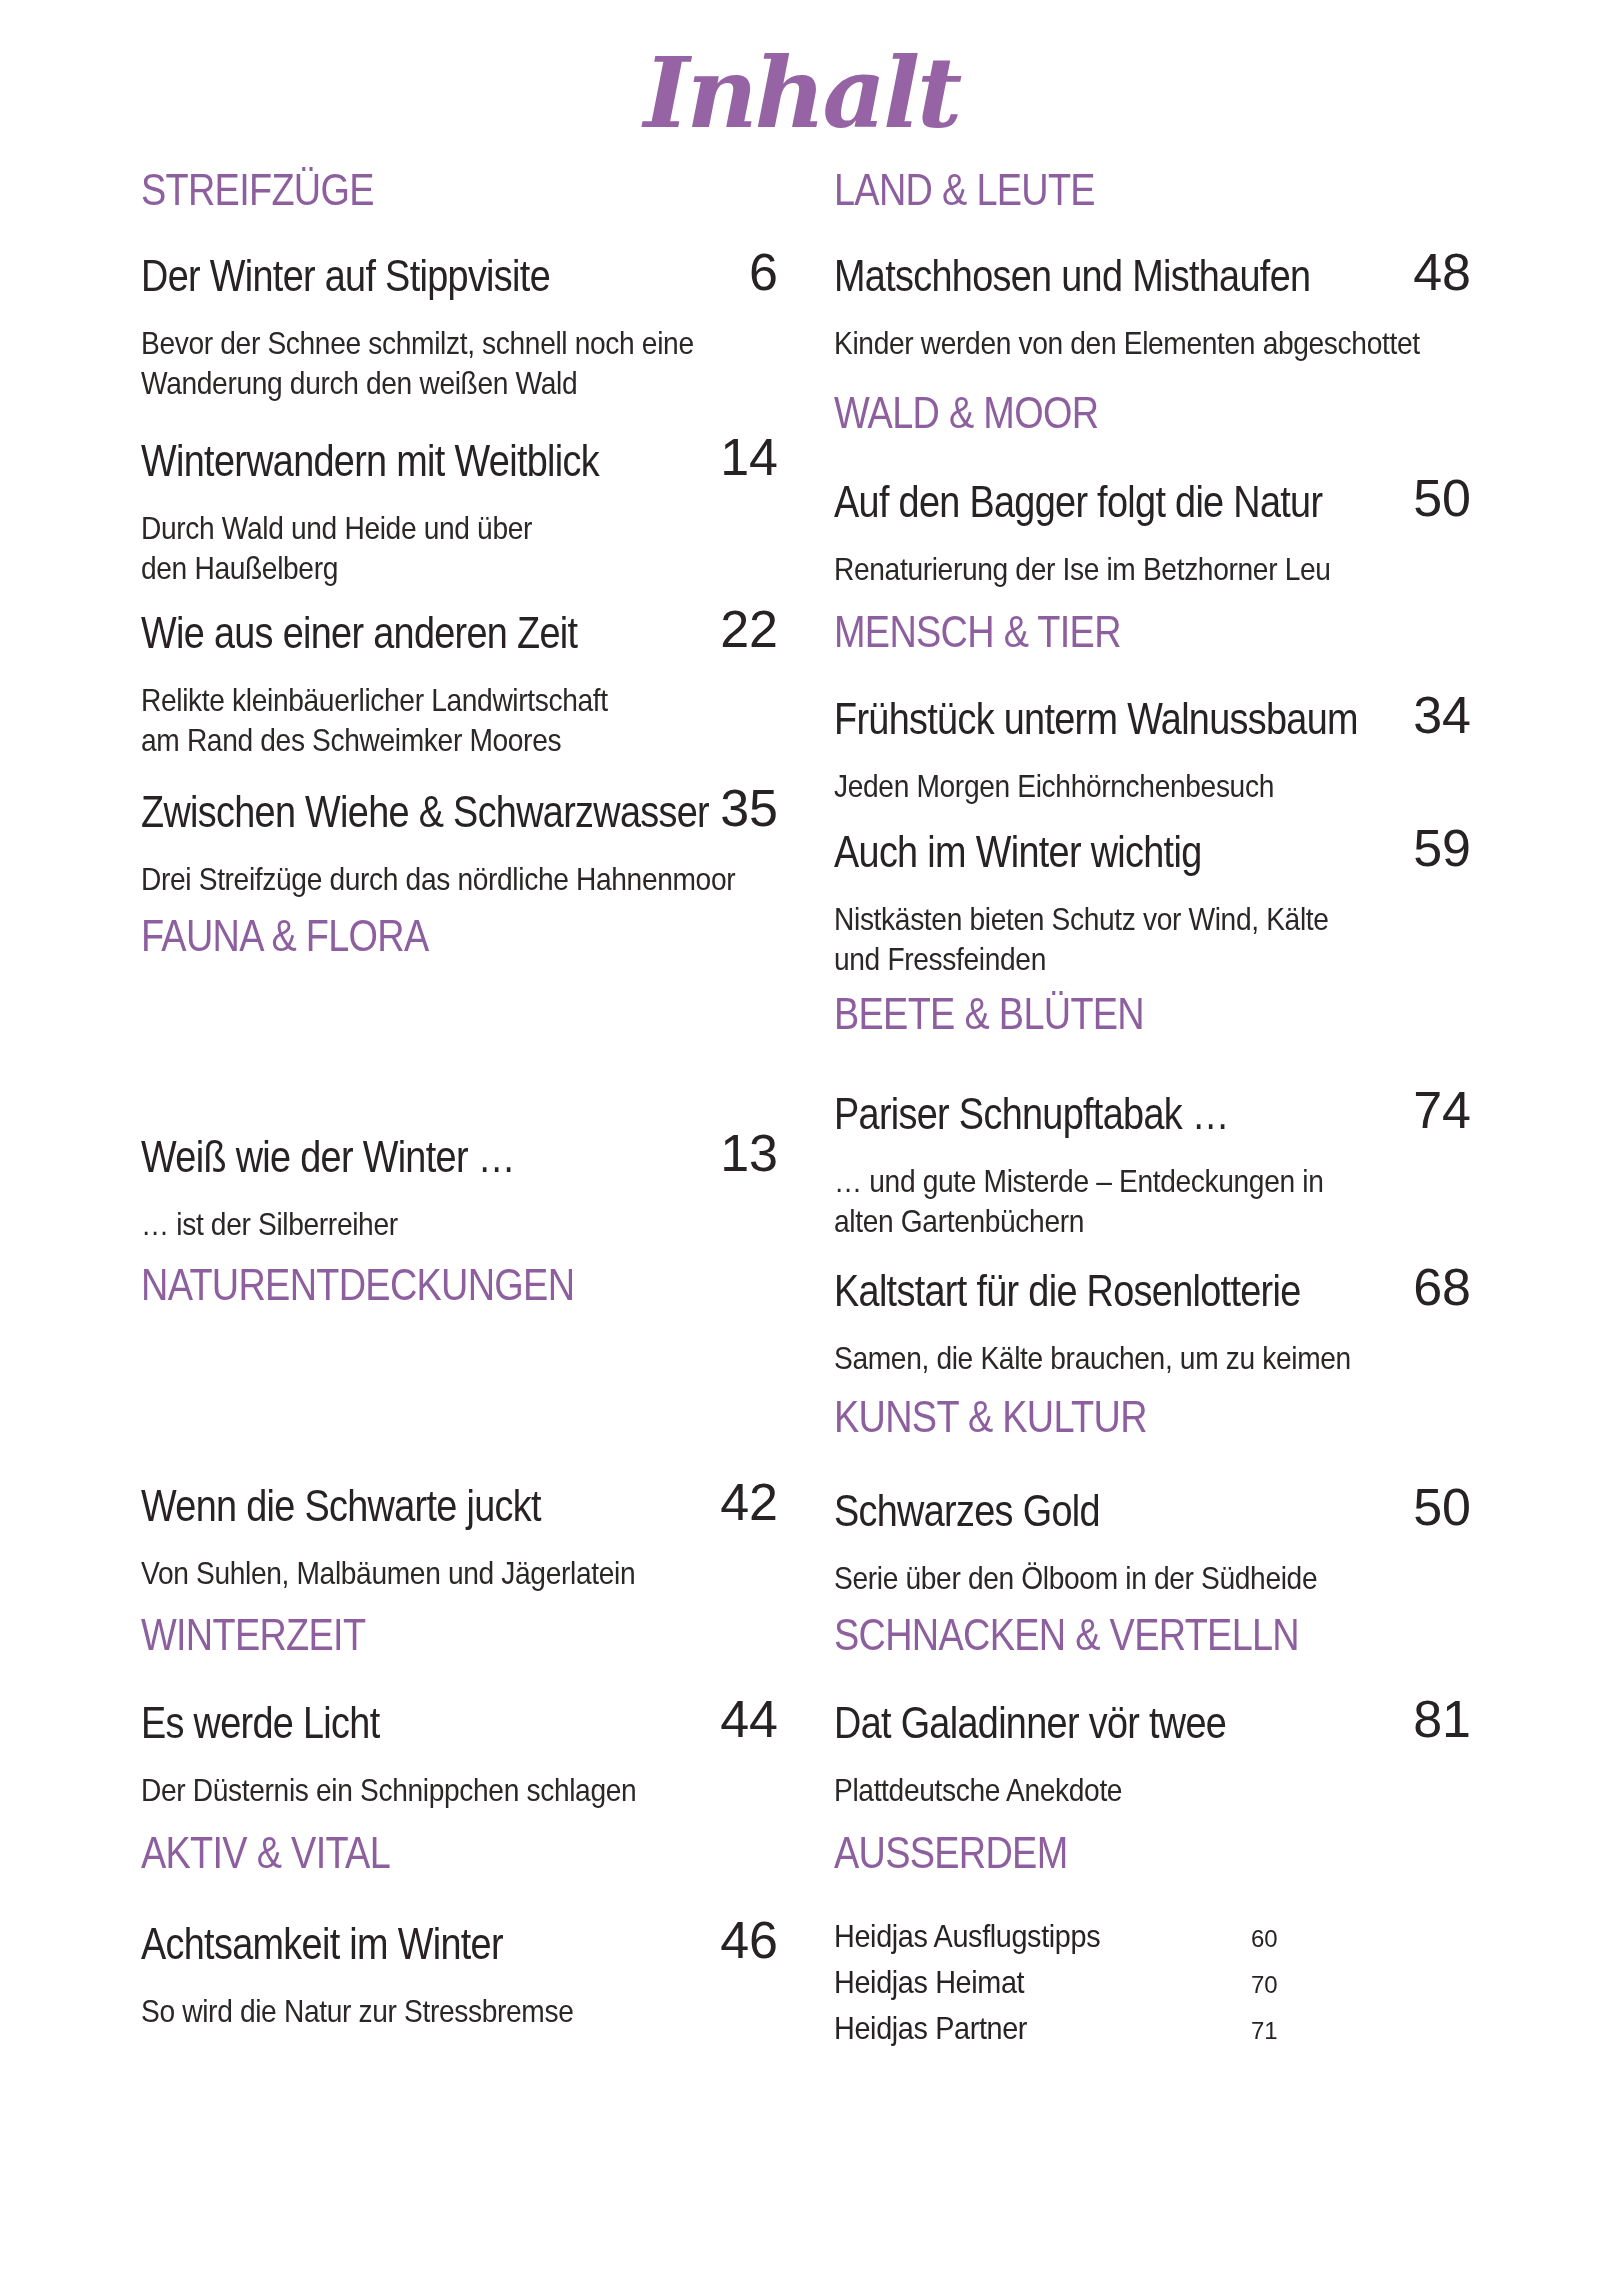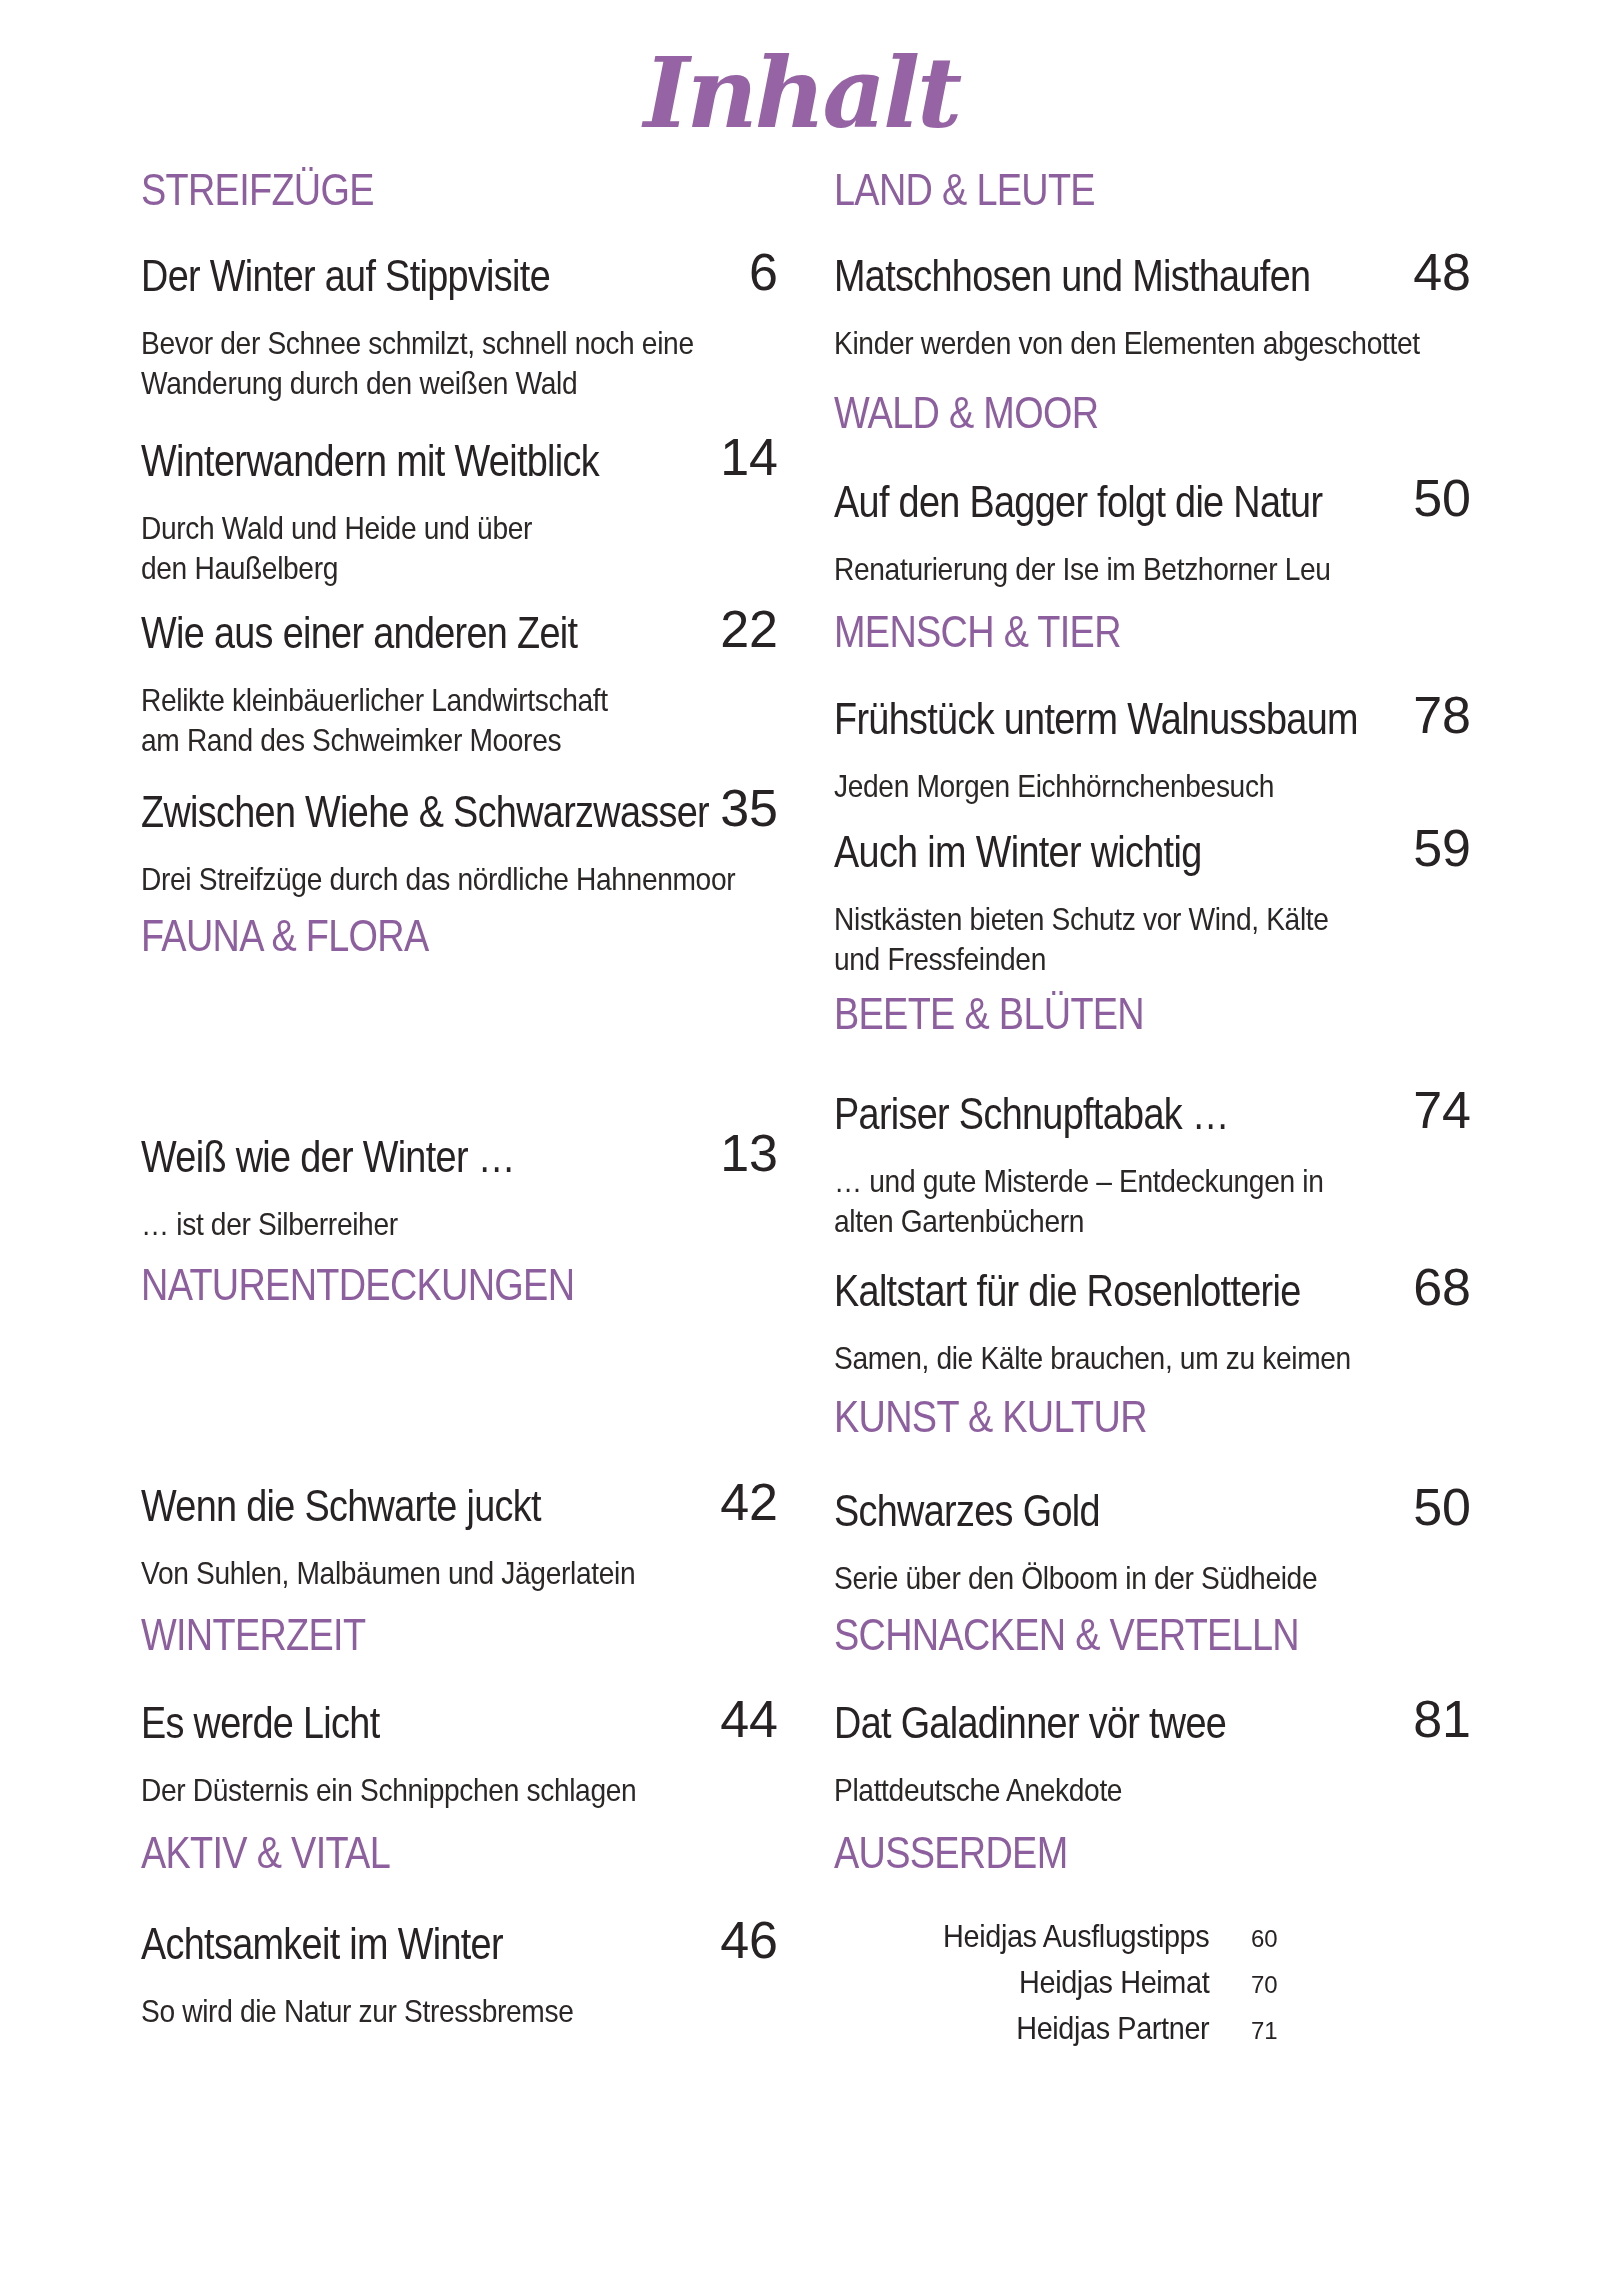--- a/index.html
+++ b/index.html
@@ -32,21 +32,21 @@
   }
   .enum{
     position:absolute;right:0;top:-6.4px;
     font-size:52px;line-height:56px;font-weight:400;color:#272223;
   }
   .edesc{
     font-size:32px;line-height:40px;font-weight:400;color:#2b2726;
     letter-spacing:-0.4px;white-space:nowrap;
     transform:scaleX(0.88);transform-origin:0 0;
   }
-  .misc{position:absolute;left:0;width:100%;text-align:right;}
+  .misc{position:absolute;left:0;width:100%;}
   .misc-row{display:flex;height:46px;align-items:baseline;}
   .misc-label{
     width:417px;flex:0 0 417px;
     font-size:32px;font-weight:500;letter-spacing:-0.4px;white-space:nowrap;
     transform:scaleX(0.9);transform-origin:0 0;color:#272223;
   }
   .misc-num{font-size:24px;font-weight:400;color:#272223;}
 </style>
 </head>
 <body>
@@ -156,21 +156,21 @@
       <span class="enum">50</span>
     </div>
     <div class="edesc">Renaturierung der Ise im Betzhorner Leu</div>
   </div>
 
   <div class="sec-h" style="top:607px">MENSCH &amp; TIER</div>
 
   <div class="entry" style="top:693px">
     <div class="trow">
       <span class="etitle">Frühstück unterm Walnussbaum</span>
-      <span class="enum">78</span>
+      <span class="enum">34</span>
     </div>
     <div class="edesc">Jeden Morgen Eichhörnchenbesuch</div>
   </div>
 
   <div class="entry" style="top:826px">
     <div class="trow">
       <span class="etitle">Auch im Winter wichtig</span>
       <span class="enum">59</span>
     </div>
     <div class="edesc">Nistkästen bieten Schutz vor Wind, Kälte</div>

